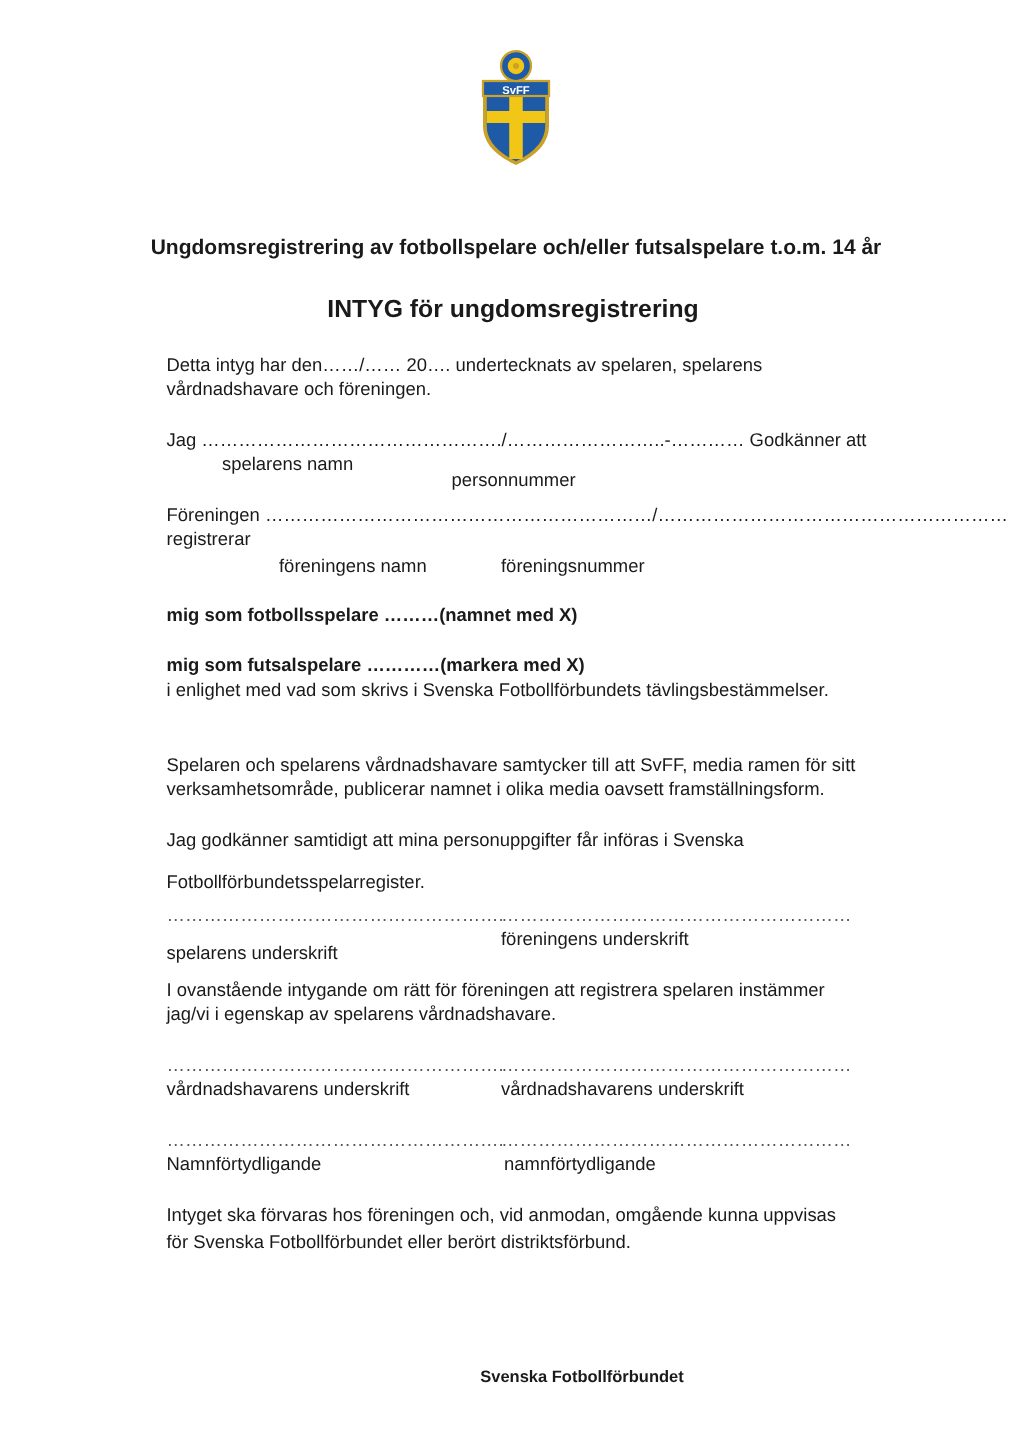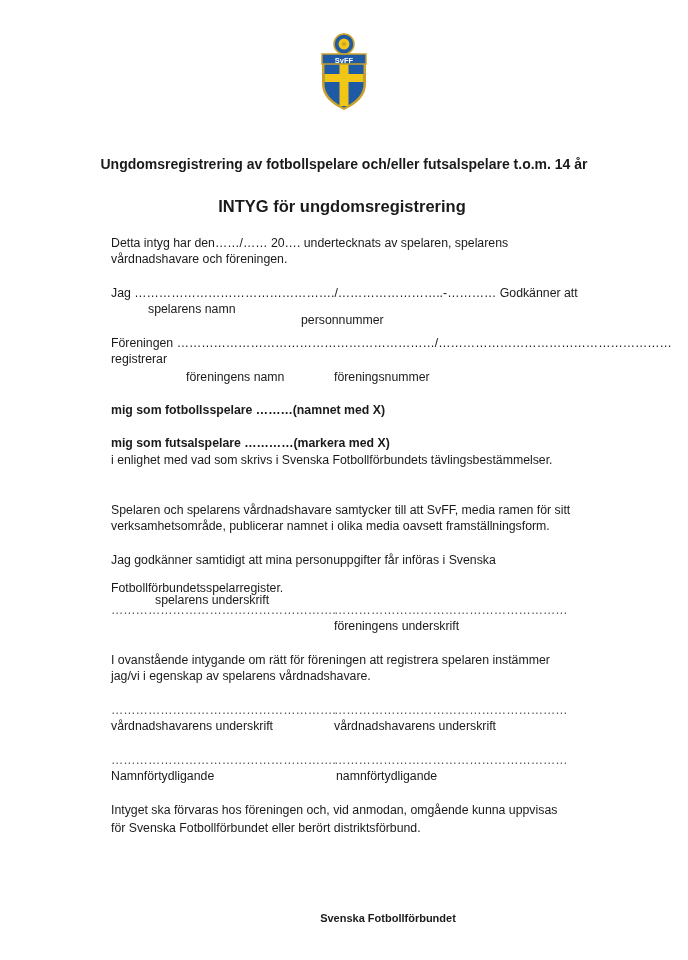--- a/index.html
+++ b/index.html
@@ -51,21 +51,21 @@
 <div class="abs t" style="left:111px;top:452px;">i enlighet med vad som skrivs i Svenska Fotbollförbundets tävlingsbestämmelser.</div>
 
 <div class="abs t" style="left:111px;top:502px;">Spelaren och spelarens vårdnadshavare samtycker till att SvFF, media ramen för sitt</div>
 <div class="abs t" style="left:111px;top:518px;">verksamhetsområde, publicerar namnet i olika media oavsett framställningsform.</div>
 
 <div class="abs t" style="left:111px;top:552px;">Jag godkänner samtidigt att mina personuppgifter får införas i Svenska</div>
 <div class="abs t" style="left:111px;top:568px;margin-top:12px;">Fotbollförbundetsspelarregister.</div>
 
 <div class="abs t" style="left:111px;top:602px;color:#555;">……………………………………………….</div>
 <div class="abs t" style="left:334px;top:602px;color:#555;">…………………………………………………</div>
-<div class="abs t" style="left:111px;top:592px;margin-left:44px;">spelarens underskrift</div>
+<div class="abs t" style="left:111px;top:627px;">spelarens underskrift</div>
 <div class="abs t" style="left:334px;top:618px;">föreningens underskrift</div>
 
 <div class="abs t" style="left:111px;top:652px;">I ovanstående intygande om rätt för föreningen att registrera spelaren instämmer</div>
 <div class="abs t" style="left:111px;top:668px;">jag/vi i egenskap av spelarens vårdnadshavare.</div>
 
 <div class="abs t" style="left:111px;top:702px;color:#555;">……………………………………………….</div>
 <div class="abs t" style="left:334px;top:702px;color:#555;">…………………………………………………</div>
 <div class="abs t" style="left:111px;top:718px;">vårdnadshavarens underskrift</div>
 <div class="abs t" style="left:334px;top:718px;">vårdnadshavarens underskrift</div>
 

